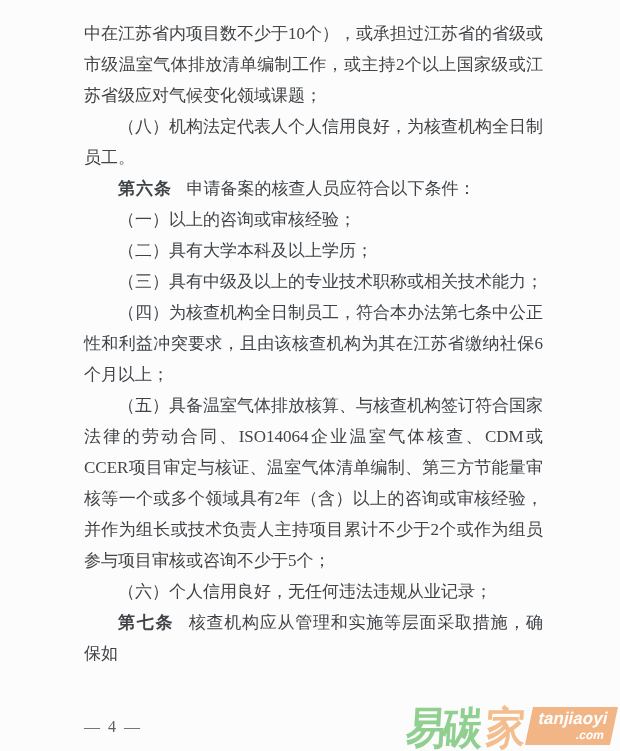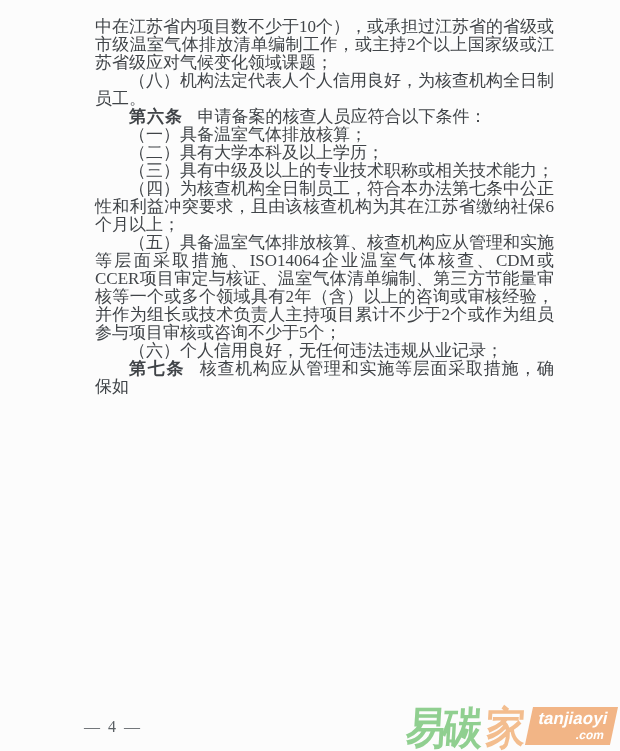--- a/index.html
+++ b/index.html
@@ -18,25 +18,25 @@
     background: var(--page-bg);
   }
   .page {
     position: relative;
     width: 620px; height: 751px;
     background: var(--page-bg);
     overflow: hidden;
   }
   .content {
     position: absolute;
-    left: 95px; top: 18px;
+    left: 84px; top: 18px;
     width: 459px;
     z-index: 2;
     font-size: 17px;
-    line-height: 18px;
+    line-height: 31px;
     color: var(--text-color);
     text-align: justify;
   }
   p.para { margin: 0; padding: 0; }
   p.para.indent { text-indent: 2em; }
   .term {
     font-weight: 700;
     font-family: Liberation Sans, sans-serif;
     letter-spacing: 1px;
     margin-right: 0.85em;
@@ -104,24 +104,24 @@
     <span class="wm-badge">
       <span class="badge-l1">tanjiaoyi</span>
       <span class="badge-l2">.com</span>
     </span>
   </div>
 
   <div class="content" id="paragraphs">
       <p class="para">中在江苏省内项目数不少于10个），或承担过江苏省的省级或市级温室气体排放清单编制工作，或主持2个以上国家级或江苏省级应对气候变化领域课题；</p>
       <p class="para indent">（八）机构法定代表人个人信用良好，为核查机构全日制员工。</p>
       <p class="para indent"><span class="term">第六条</span>申请备案的核查人员应符合以下条件：</p>
-      <p class="para indent">（一）具备温室气体排放核算；</p>
+      <p class="para indent">（一）以上的咨询或审核经验；</p>
       <p class="para indent">（二）具有大学本科及以上学历；</p>
       <p class="para indent">（三）具有中级及以上的专业技术职称或相关技术能力；</p>
       <p class="para indent">（四）为核查机构全日制员工，符合本办法第七条中公正性和利益冲突要求，且由该核查机构为其在江苏省缴纳社保6个月以上；</p>
-      <p class="para indent">（五）具备温室气体排放核算、核查机构应从管理和实施等层面采取措施、ISO14064企业温室气体核查、CDM或CCER项目审定与核证、温室气体清单编制、第三方节能量审核等一个或多个领域具有2年（含）以上的咨询或审核经验，并作为组长或技术负责人主持项目累计不少于2个或作为组员参与项目审核或咨询不少于5个；</p>
+      <p class="para indent">（五）具备温室气体排放核算、与核查机构签订符合国家法律的劳动合同、ISO14064企业温室气体核查、CDM或CCER项目审定与核证、温室气体清单编制、第三方节能量审核等一个或多个领域具有2年（含）以上的咨询或审核经验，并作为组长或技术负责人主持项目累计不少于2个或作为组员参与项目审核或咨询不少于5个；</p>
       <p class="para indent">（六）个人信用良好，无任何违法违规从业记录；</p>
       <p class="para indent"><span class="term">第七条</span>核查机构应从管理和实施等层面采取措施，确保如</p>
     </div>
 
   <div class="page-number">— 4 —</div>
 
 </div>
 
 </body></html>

